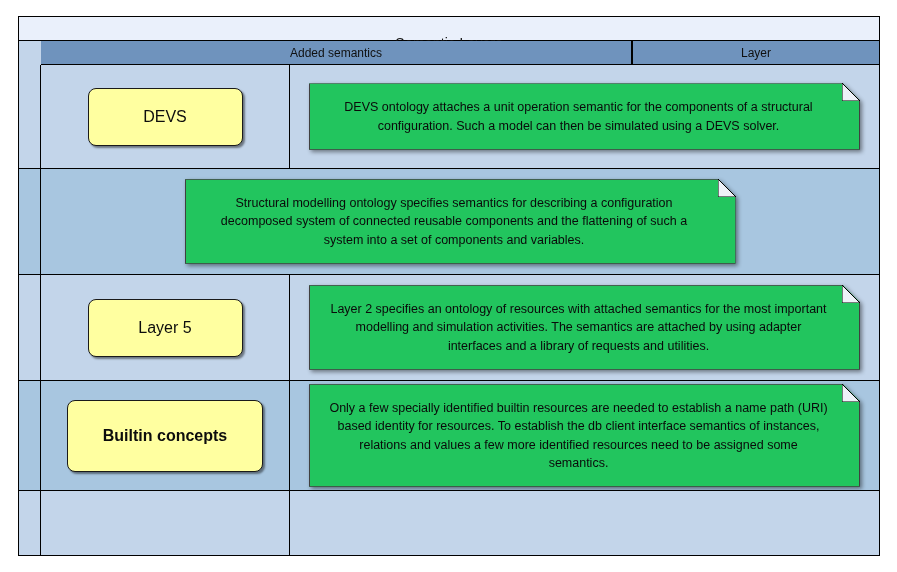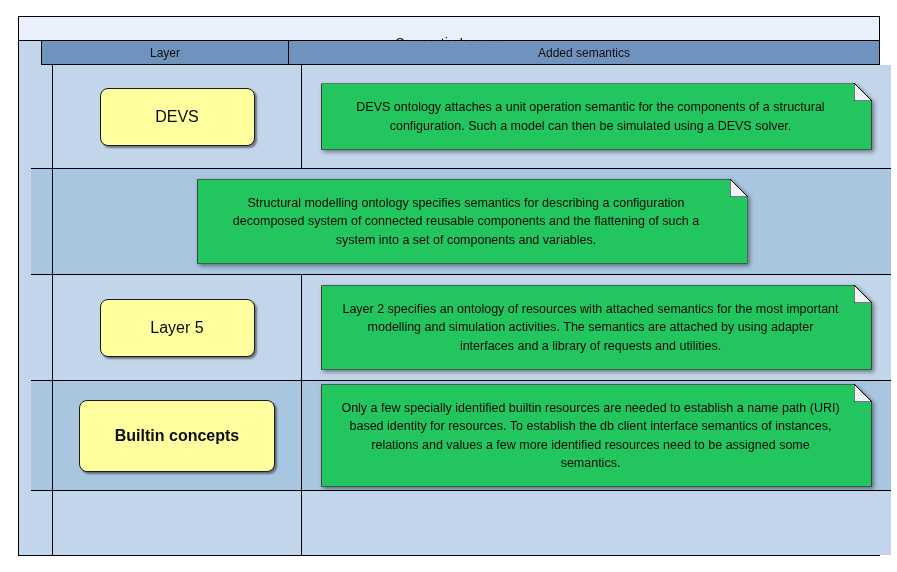--- a/index.html
+++ b/index.html
@@ -82,21 +82,21 @@
     border-left: 1px solid #000000;
   }
   .header-cell.semantics-col {
     flex: 1;
     border-right: 1px solid #000000;
   }
 
   
   .body-rows {
     position: absolute;
-    left: 12px;
+    left: 0;
     top: 48px;
     width: 100%;
     bottom: 0;
   }
   .row {
     position: relative;
     width: 100%;
     border-bottom: 1px solid #000000;
     box-sizing: border-box;
     display: flex;
@@ -182,25 +182,25 @@
 
 <div id="diagram-root">
 
   <div class="table-frame">
 
     <div class="title-band">
       <span class="title-text">Semantic Layers</span>
     </div>
 
     <div class="header-row">
+      <div class="header-cell semantics-col">
+        <span>Added semantics</span>
+      </div>
       <div class="header-cell layer-col">
         <span>Layer</span>
-      </div>
-      <div class="header-cell semantics-col">
-        <span>Added semantics</span>
       </div>
     </div>
 
     <div class="body-rows">
 
       <div class="row shade-a h-82">
         <div class="cell-rail"></div>
         <div class="cell-layer">
           <div class="layer-box w-std">
             <span>DEVS</span>

